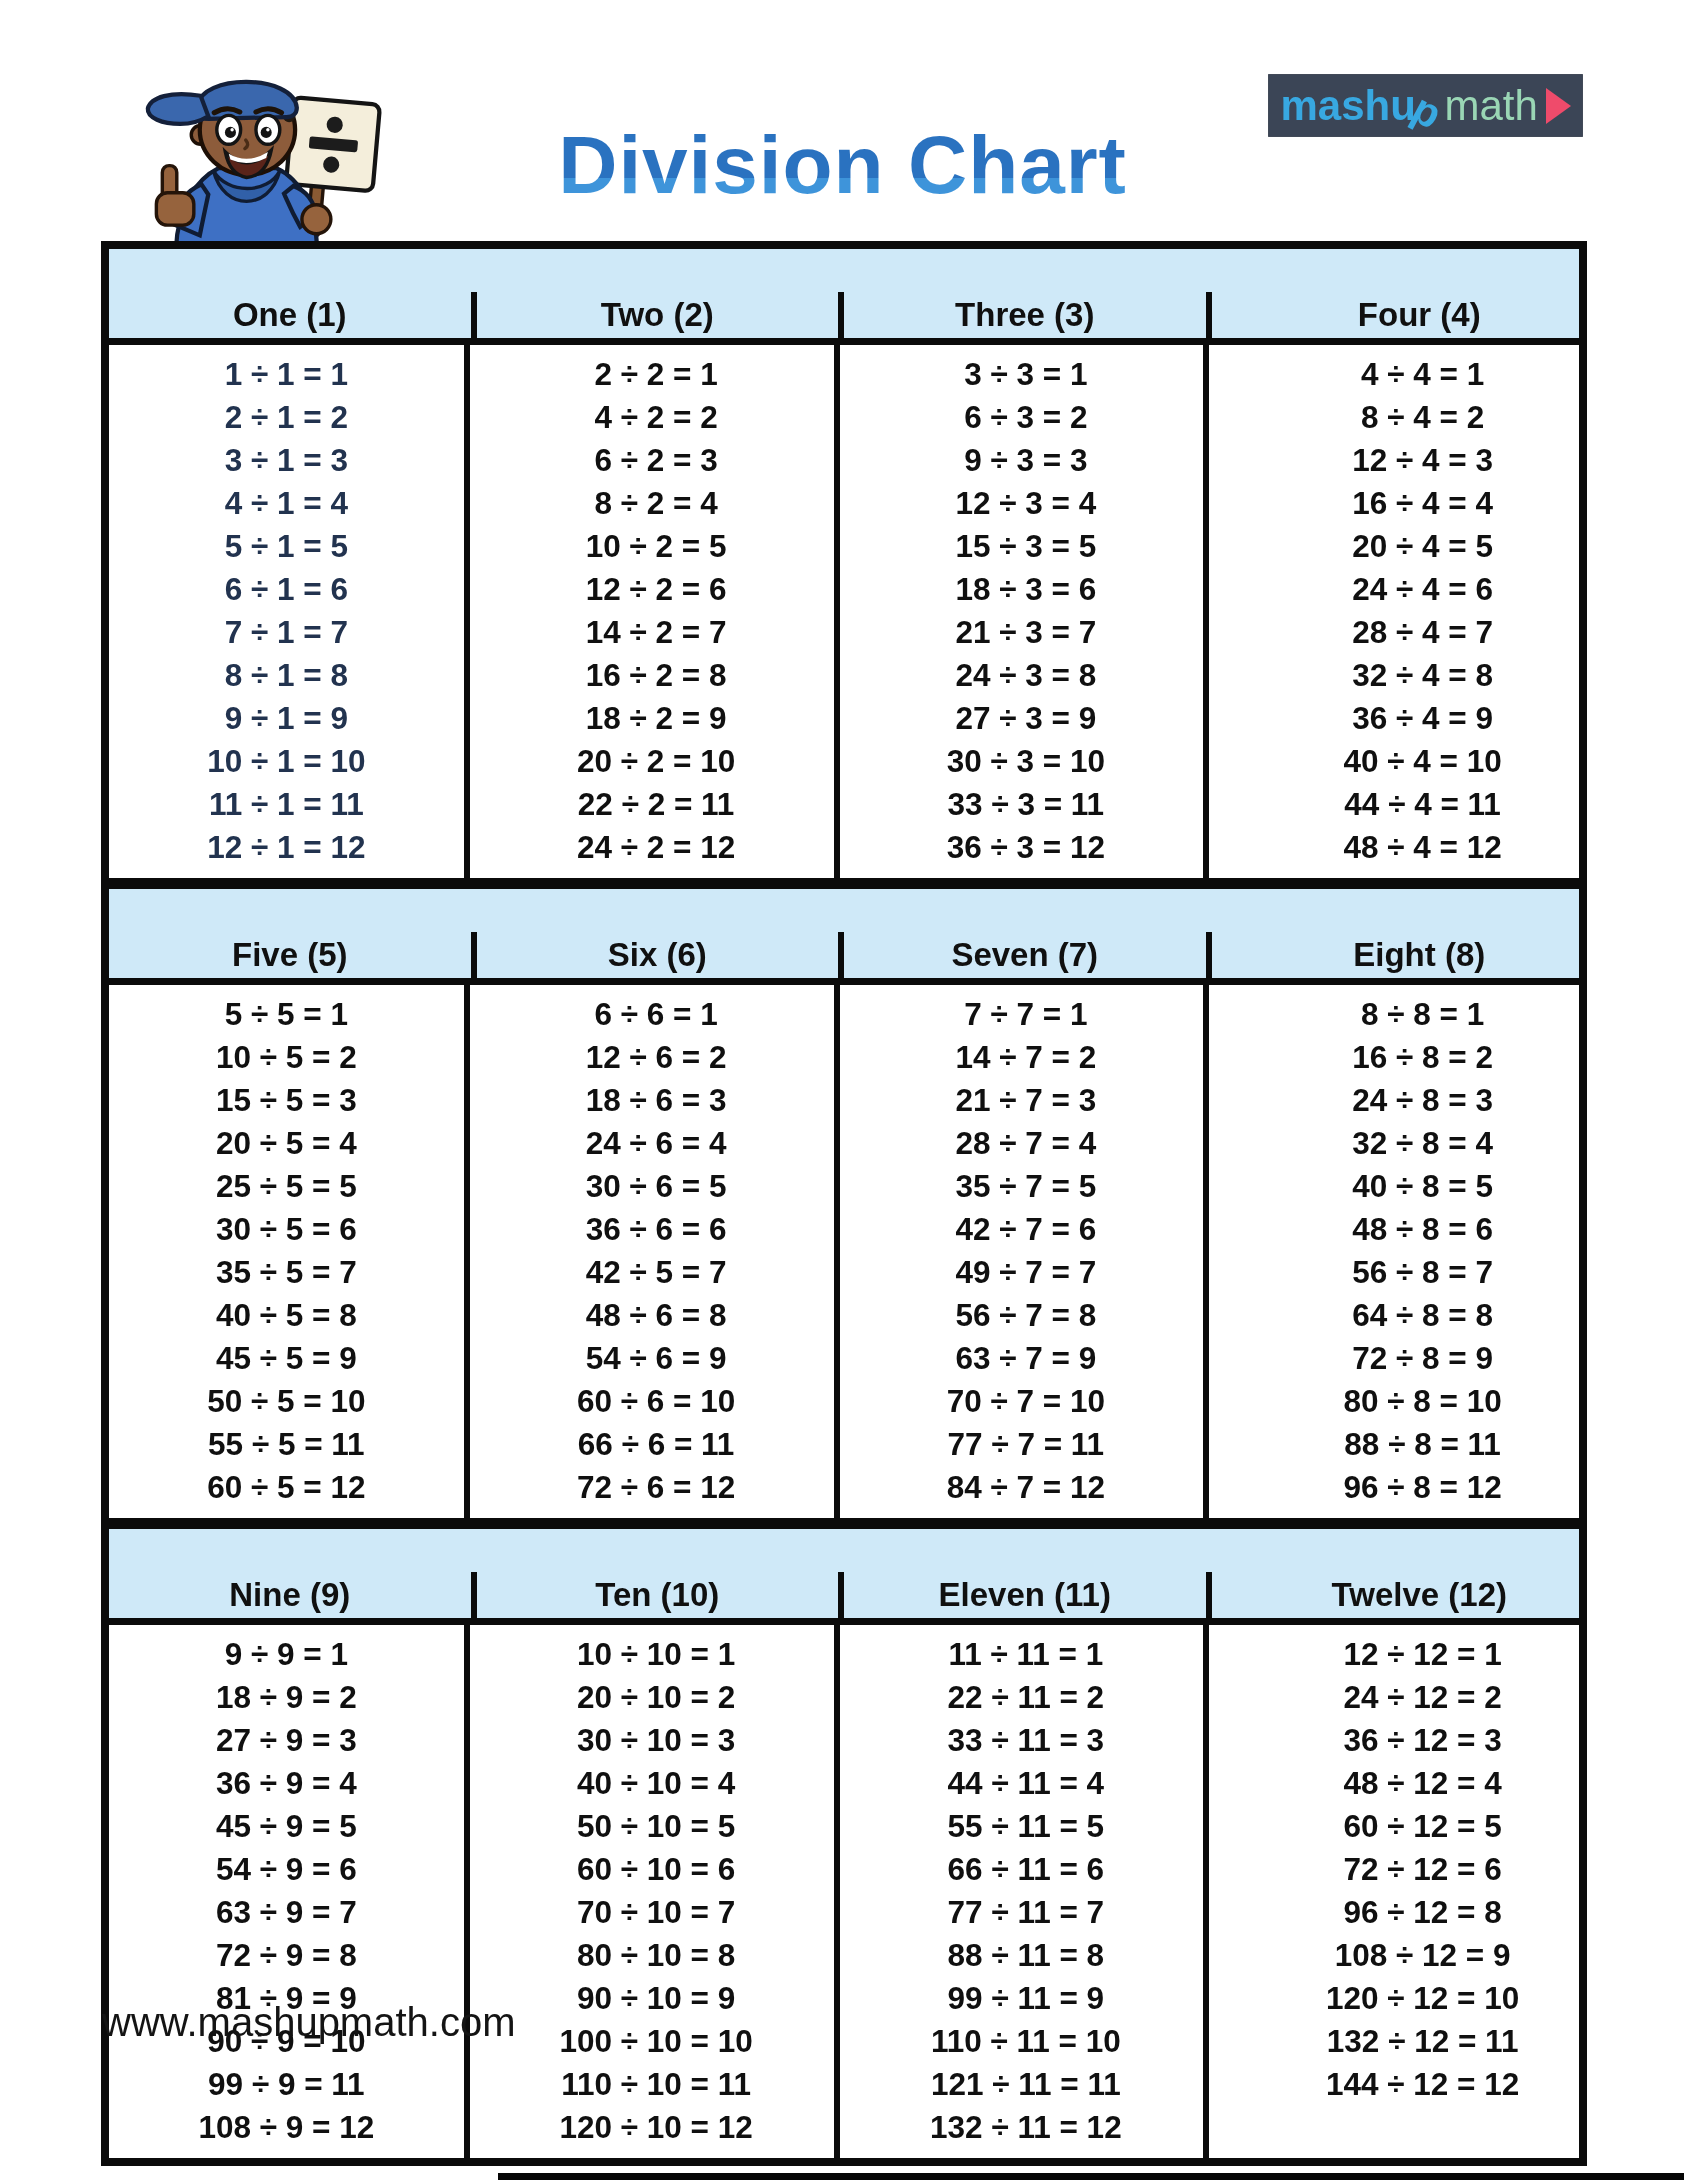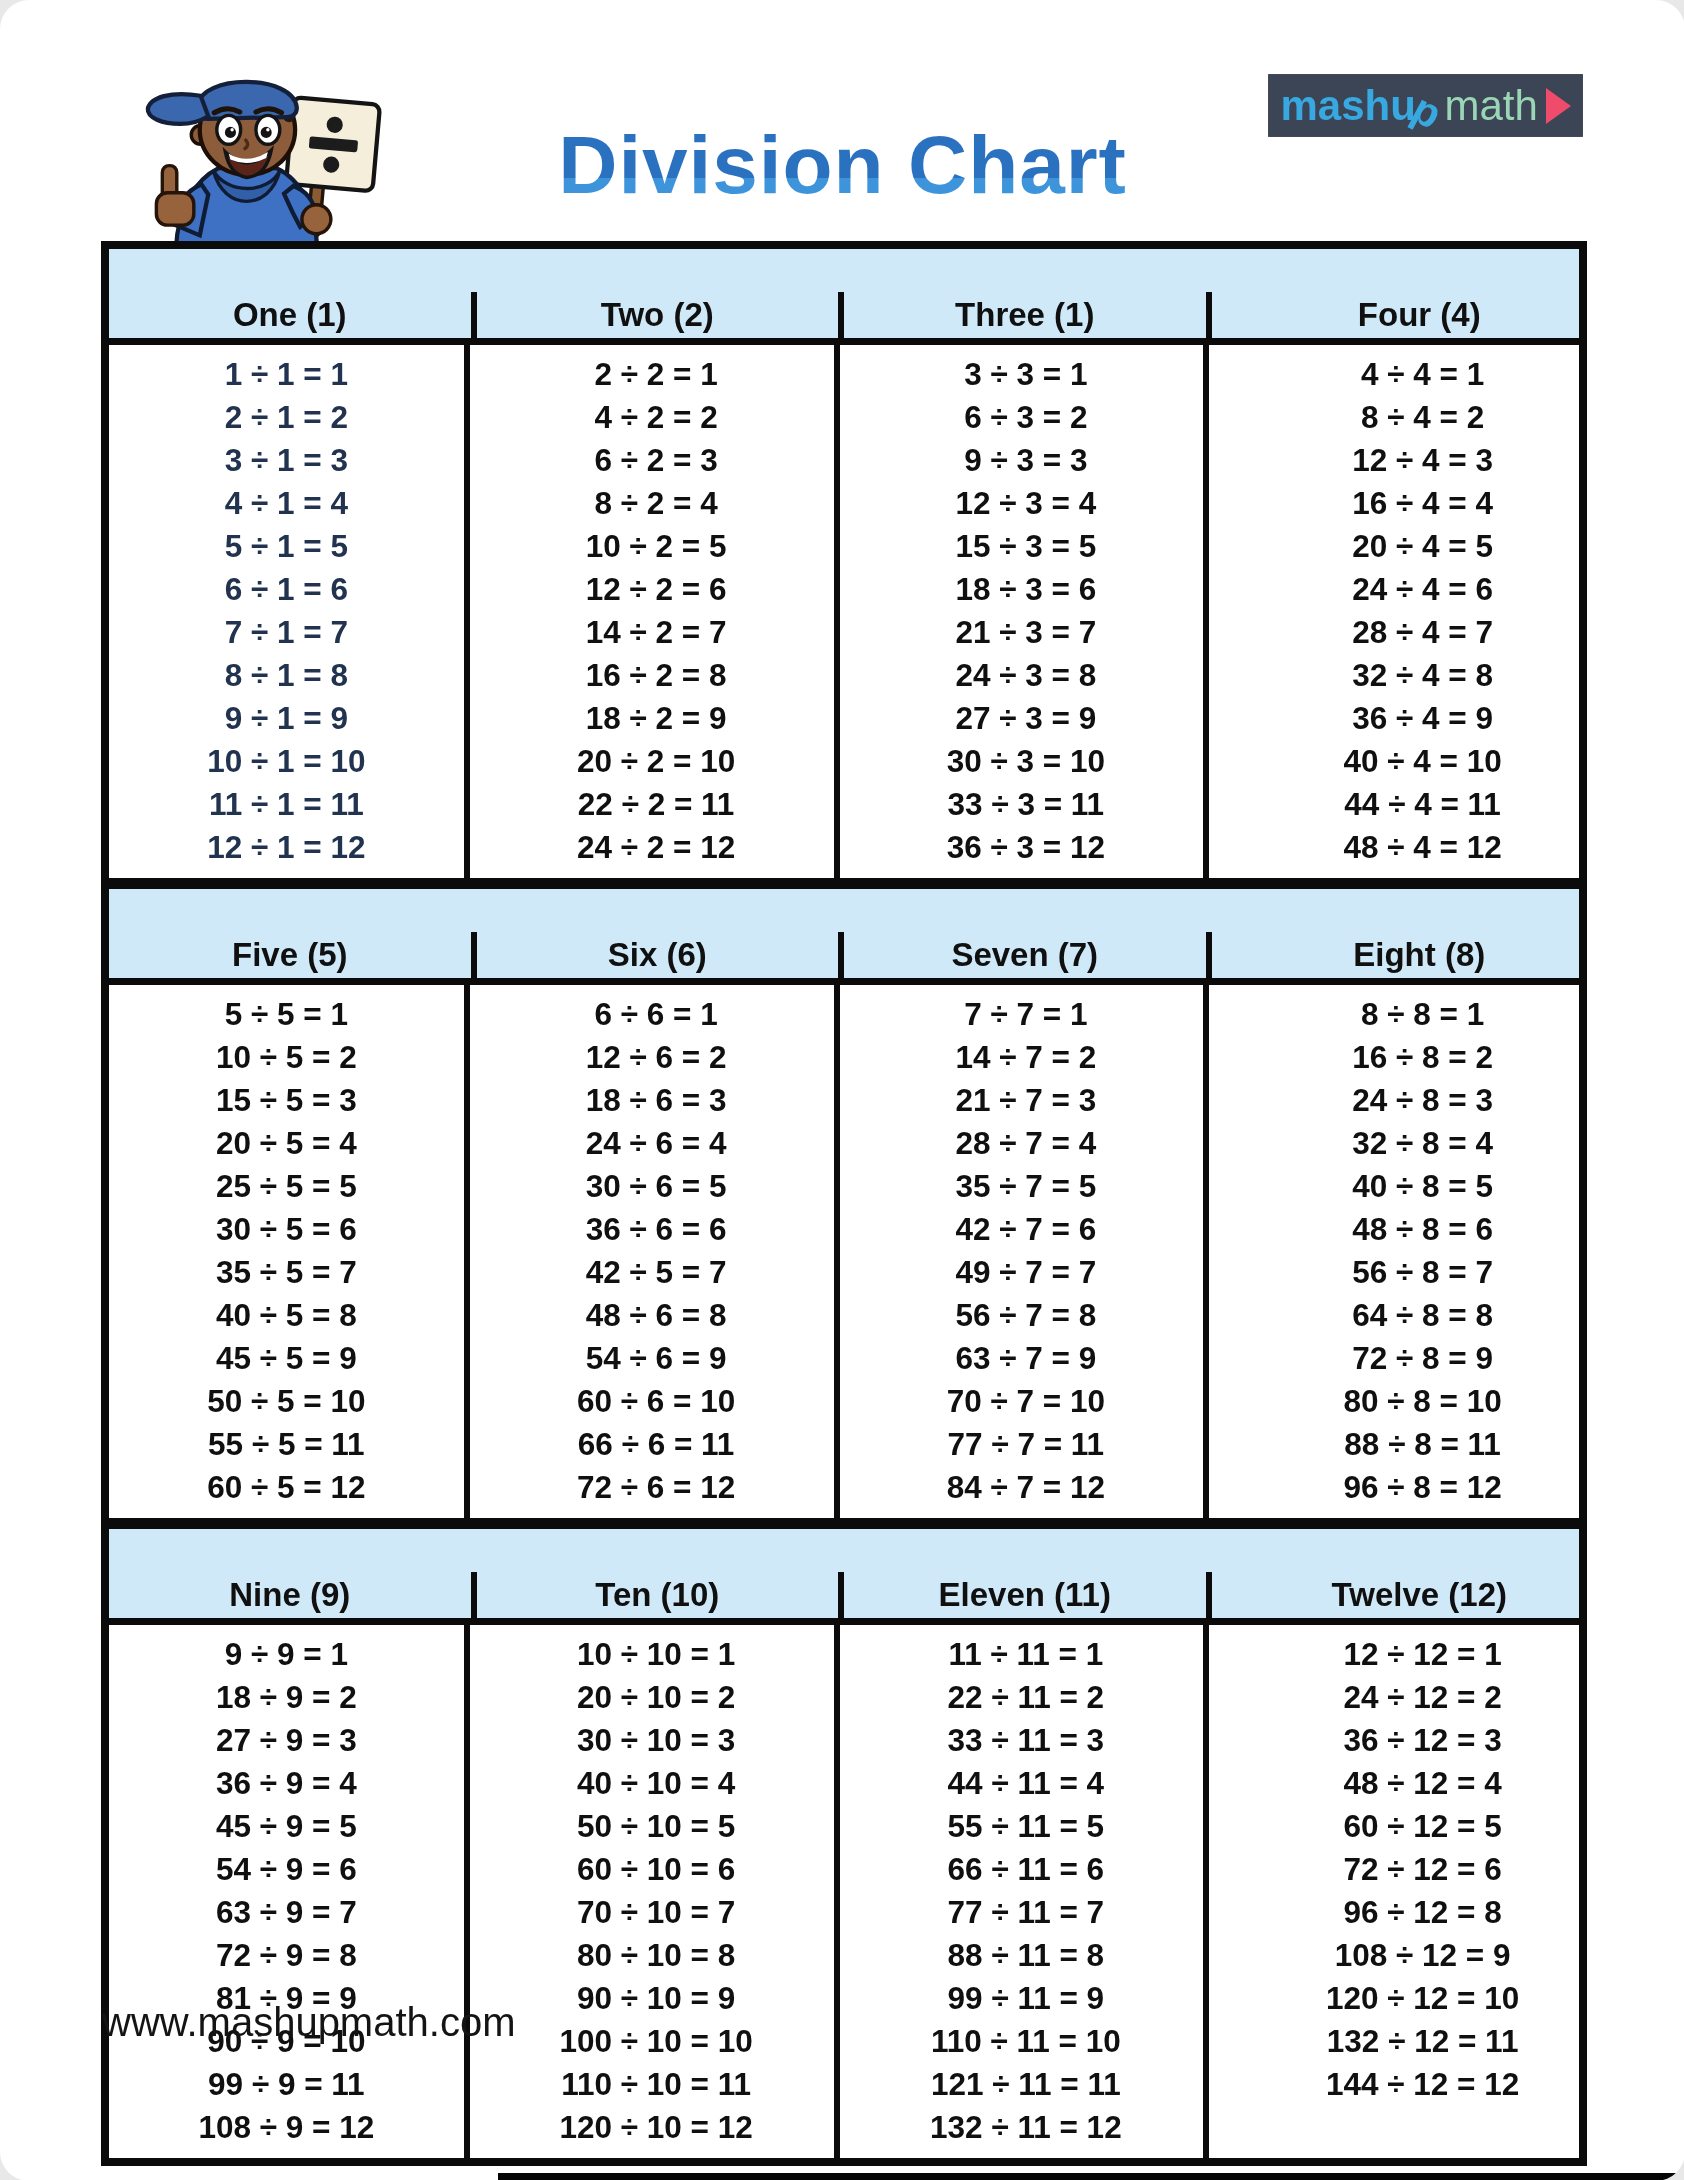--- a/index.html
+++ b/index.html
@@ -2,21 +2,20 @@
 <html style="font-size:13.6px"><head>
 <meta charset="utf-8">
 <style>
   html,body{margin:0;padding:0;background:#e8e8e8;}
   .page{
     position:relative;
     width:1685px;height:2181px;
     background:#ffffff;
     overflow:hidden;
     font-family:"Liberation Sans",sans-serif;
-    border-radius:29px;
   }
 
   
   .title{
     position:absolute;left:0;top:118px;width:100%;
     margin:0;text-align:center;
     font-size:82px;font-weight:800;letter-spacing:0.9px;
     color:#2b77c5;
   }
   @supports ((-webkit-background-clip:text) or (background-clip:text)){
@@ -147,21 +146,21 @@
     <span class="logo-math">math</span>
     <span class="logo-play"></span>
   </div>
 
   <div class="chart">
 
     <section class="sect">
       <div class="sect-head">
         <div class="hcell">One (1)</div>
         <div class="hcell">Two (2)</div>
-        <div class="hcell">Three (1)</div>
+        <div class="hcell">Three (3)</div>
         <div class="hcell">Four (4)</div>
       </div>
       <div class="sect-body">
         <div class="bcell col-navy">
             <div class="fact">1 ÷ 1 = 1</div>
             <div class="fact">2 ÷ 1 = 2</div>
             <div class="fact">3 ÷ 1 = 3</div>
             <div class="fact">4 ÷ 1 = 4</div>
             <div class="fact">5 ÷ 1 = 5</div>
             <div class="fact">6 ÷ 1 = 6</div>

